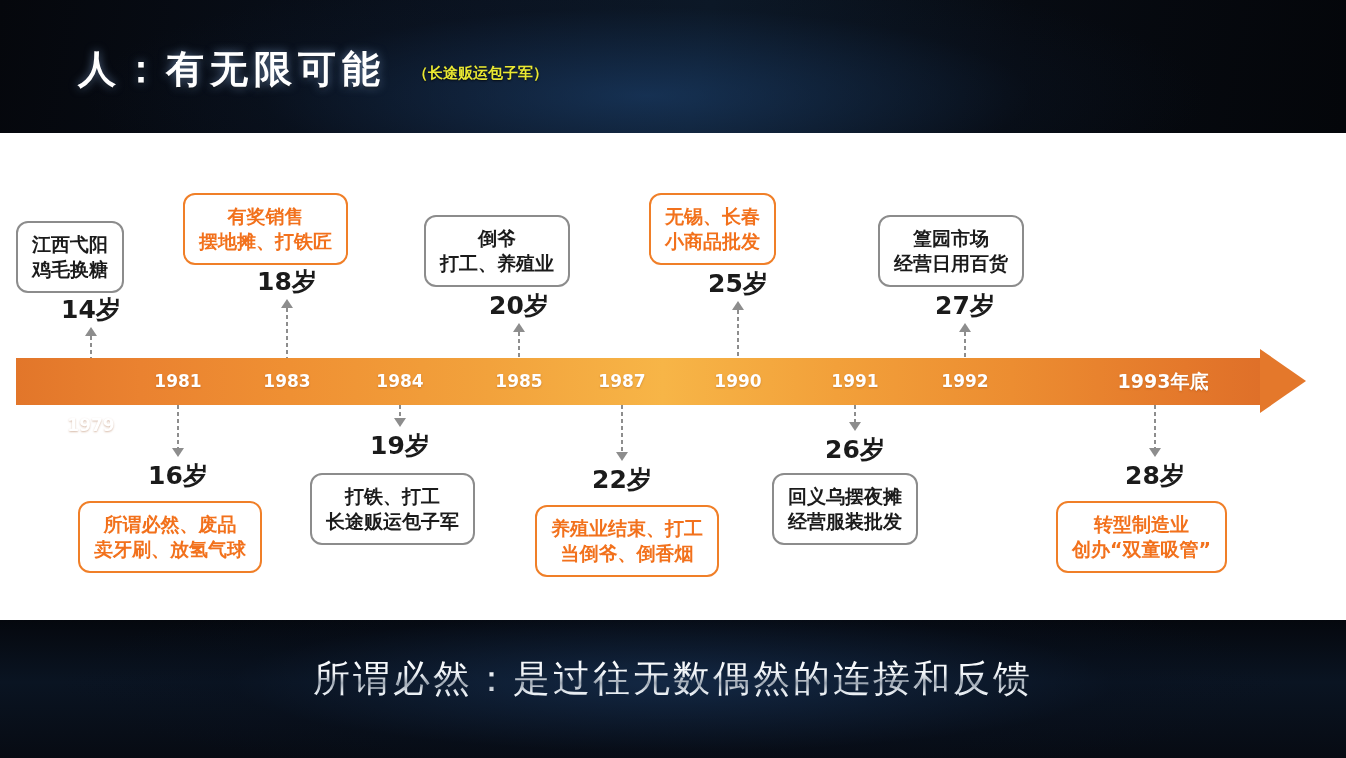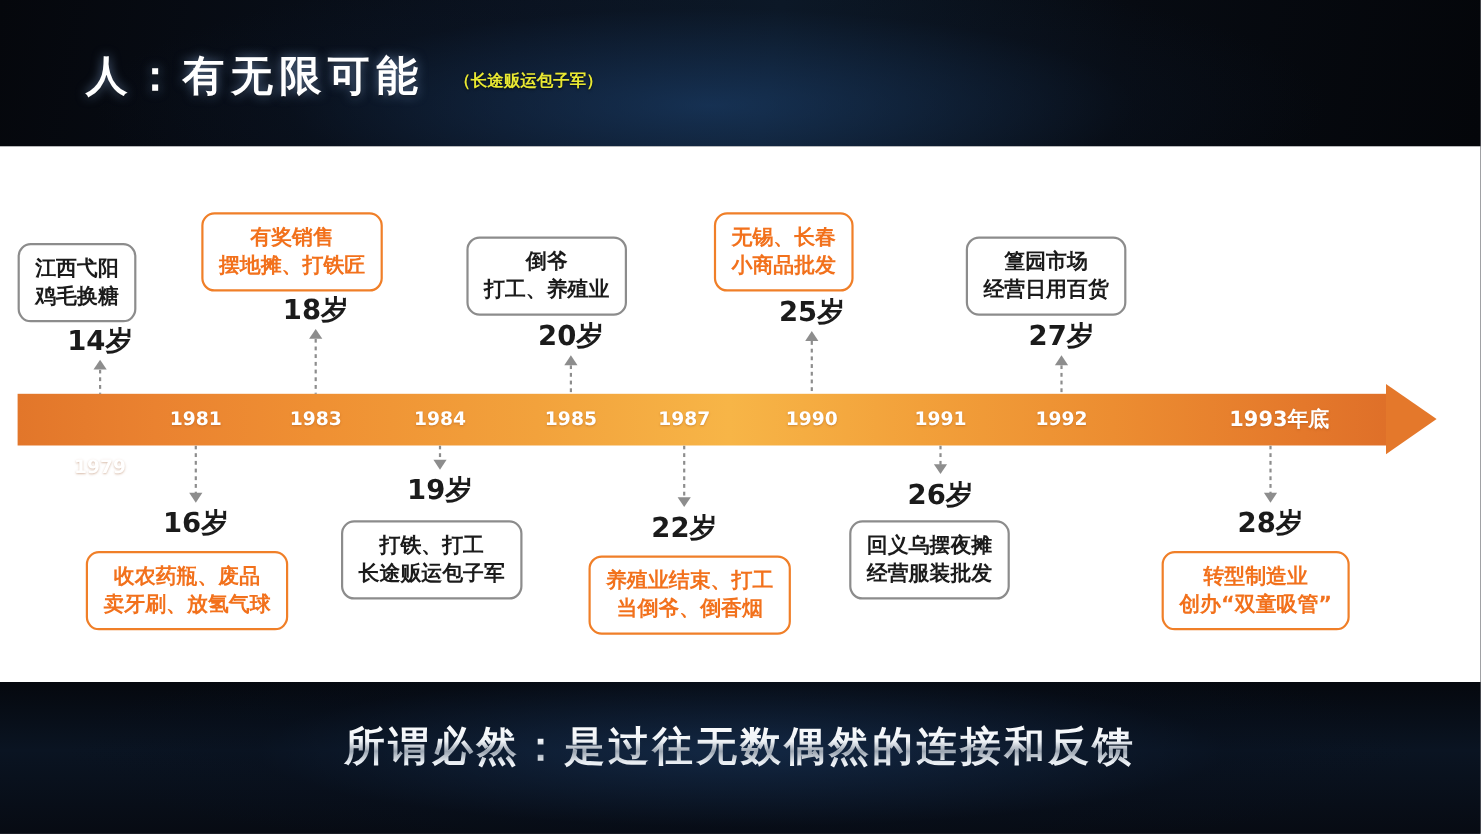--- a/index.html
+++ b/index.html
@@ -119,21 +119,21 @@
 
   
   .footer {
     position:absolute; left:0; top:620px; width:1346px; height:138px;
     background:
       radial-gradient(ellipse 760px 120px at 50% 45%, rgba(26,56,96,.55) 0%, rgba(8,16,30,.3) 58%, rgba(0,0,0,0) 82%),
       linear-gradient(180deg,#05080e 0%,#0a1422 45%,#070b13 100%);
   }
   .footer-text {
     position:absolute; left:0; top:34px; width:100%;
-    text-align:center; font-size:37px; font-weight:bold; letter-spacing:3px;
+    text-align:center; font-size:37px; font-weight:normal; letter-spacing:3px;
     background:linear-gradient(180deg,#ffffff 0%,#eef2f6 40%,#9aa4b0 58%,#e8edf2 78%,#ffffff 100%);
     -webkit-background-clip:text; background-clip:text;
     -webkit-text-fill-color:transparent;
     white-space:nowrap;
   }
 </style>
 </head>
 <body>
 
 <div class="slide">
@@ -195,21 +195,21 @@
         <div class="box" style="left: 878px; top: 82px;">
           <span class="l2">篁园市场</span>
           <span class="l2">经营日用百货</span>
         </div>
         <div class="age" style="left: 895px; width: 140px; top: 156px;">27岁</div>
         <div class="conn" style="left: 964px; top: 199px; height: 26px;"></div>
         <div class="arrowhead up" style="left: 959px; top: 190px;"></div>
       </div>
     <div id="below-layer">
         <div class="box orange" style="left: 78px; top: 368px;">
-          <span class="l2">收农药瓶、废品</span>
+          <span class="l2">所谓必然、废品</span>
           <span class="l2">卖牙刷、放氢气球</span>
         </div>
         <div class="age" style="left: 108px; width: 140px; top: 326px;">16岁</div>
         <div class="conn" style="left: 177px; top: 272px; height: 45px;"></div>
         <div class="arrowhead down" style="left: 172px; top: 315px;"></div>
         <div class="box" style="left: 310px; top: 340px;">
           <span class="l2">打铁、打工</span>
           <span class="l2">长途贩运包子军</span>
         </div>
         <div class="age" style="left: 330px; width: 140px; top: 296px;">19岁</div>

